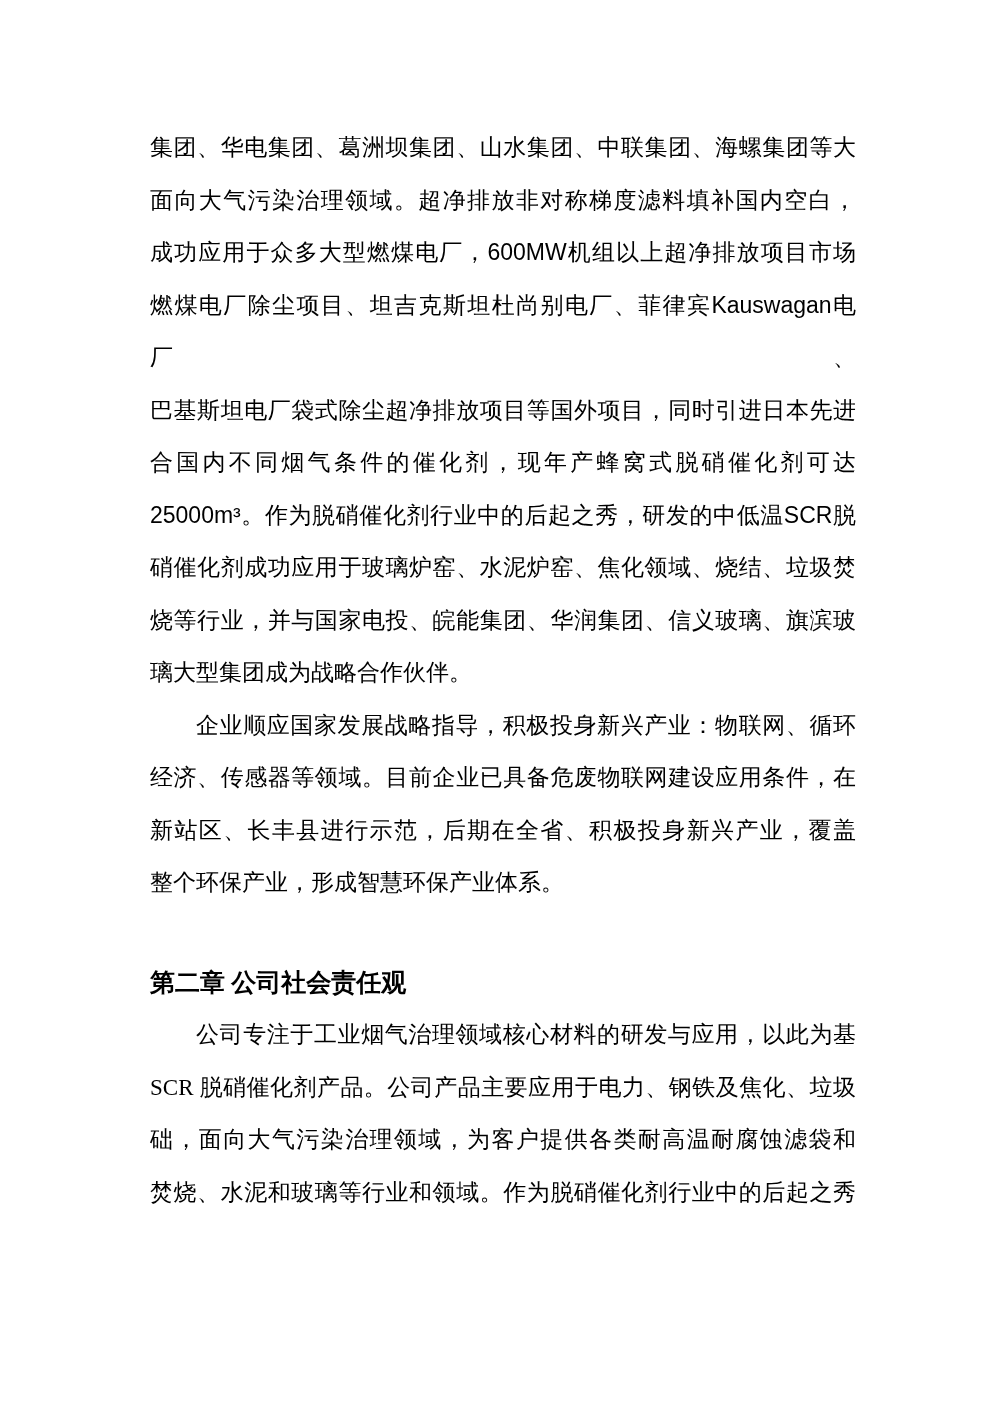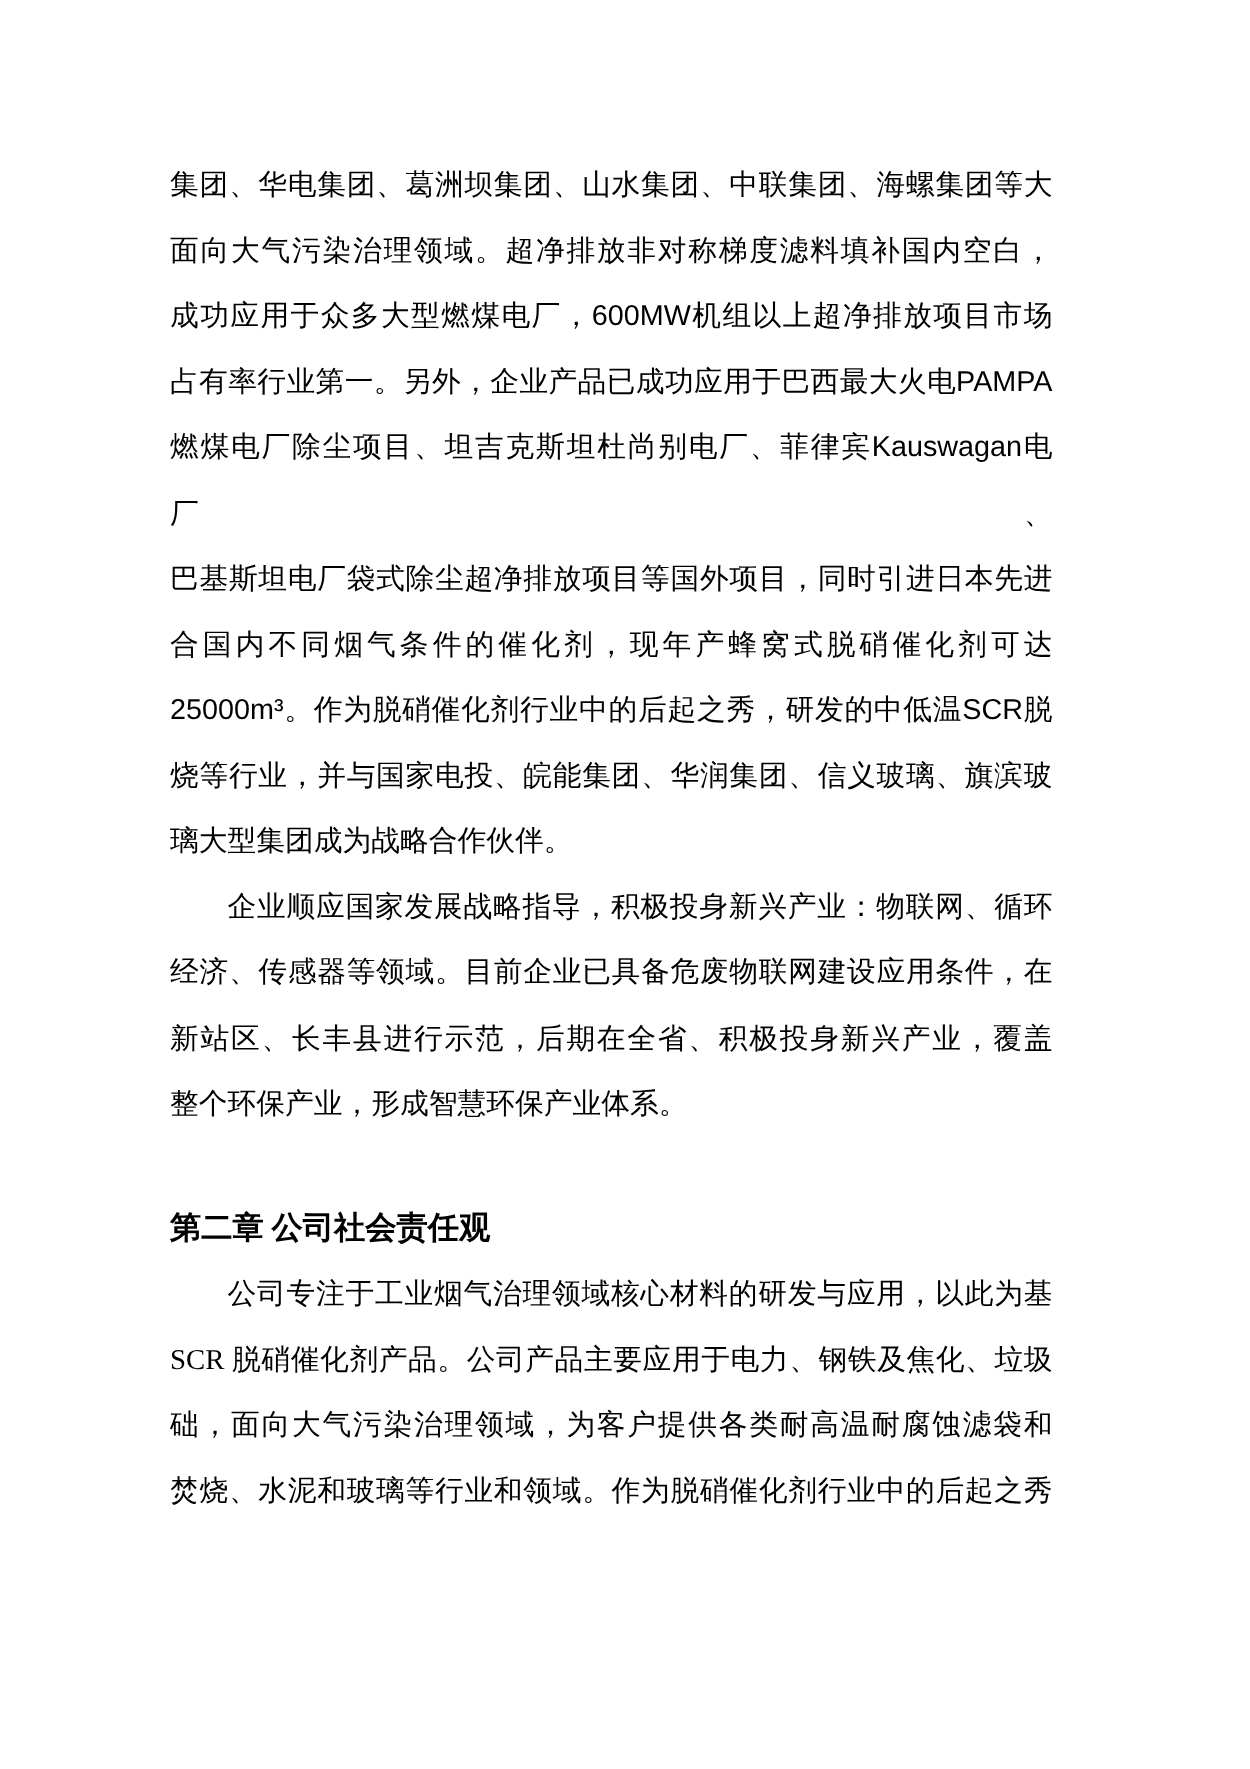--- a/index.html
+++ b/index.html
@@ -9,21 +9,21 @@
   }
   .page {
     position: relative;
     width: 1000px;
     height: 1415px;
     background: #ffffff;
     overflow: hidden;
   }
   .content {
     position: absolute;
-    left: 136px;
+    left: 150px;
     top: 121px;
     width: 706px;
     color: #000000;
     font-size: 23px;
     line-height: 52.5px;
   }
   .para { margin: 0; padding: 0; }
   
   .latin-sans  { font-family: "Liberation Sans", "DejaVu Sans", serif; }
   
@@ -52,25 +52,25 @@
 </head>
 <body>
 
 <div class="page" style="background: rgb(255, 255, 255);">
   <div class="content" style="color: rgb(0, 0, 0);">
 
     <div class="para latin-sans">
       <div class="line">集团、华电集团、葛洲坝集团、山水集团、中联集团、海螺集团等大</div>
       <div class="line">面向大气污染治理领域。超净排放非对称梯度滤料填补国内空白，</div>
       <div class="line">成功应用于众多大型燃煤电厂，600MW机组以上超净排放项目市场</div>
-      <div class="line">占有率行业第一。另外，企业产品已成功应用于巴西最大火电PAMPA</div>
       <div class="line">燃煤电厂除尘项目、坦吉克斯坦杜尚别电厂、菲律宾Kauswagan电厂、</div>
       <div class="line">巴基斯坦电厂袋式除尘超净排放项目等国外项目，同时引进日本先进</div>
       <div class="line">合国内不同烟气条件的催化剂，现年产蜂窝式脱硝催化剂可达</div>
       <div class="line">25000m³。作为脱硝催化剂行业中的后起之秀，研发的中低温SCR脱</div>
+      <div class="line">硝催化剂成功应用于玻璃炉窑、水泥炉窑、焦化领域、烧结、垃圾焚</div>
       <div class="line">烧等行业，并与国家电投、皖能集团、华润集团、信义玻璃、旗滨玻</div>
       <div class="line last">璃大型集团成为战略合作伙伴。</div>
     </div>
 
     <div class="para latin-sans">
       <div class="line indent">企业顺应国家发展战略指导，积极投身新兴产业：物联网、循环</div>
       <div class="line">经济、传感器等领域。目前企业已具备危废物联网建设应用条件，在</div>
       <div class="line">新站区、长丰县进行示范，后期在全省、积极投身新兴产业，覆盖</div>
       <div class="line last">整个环保产业，形成智慧环保产业体系。</div>
     </div>

